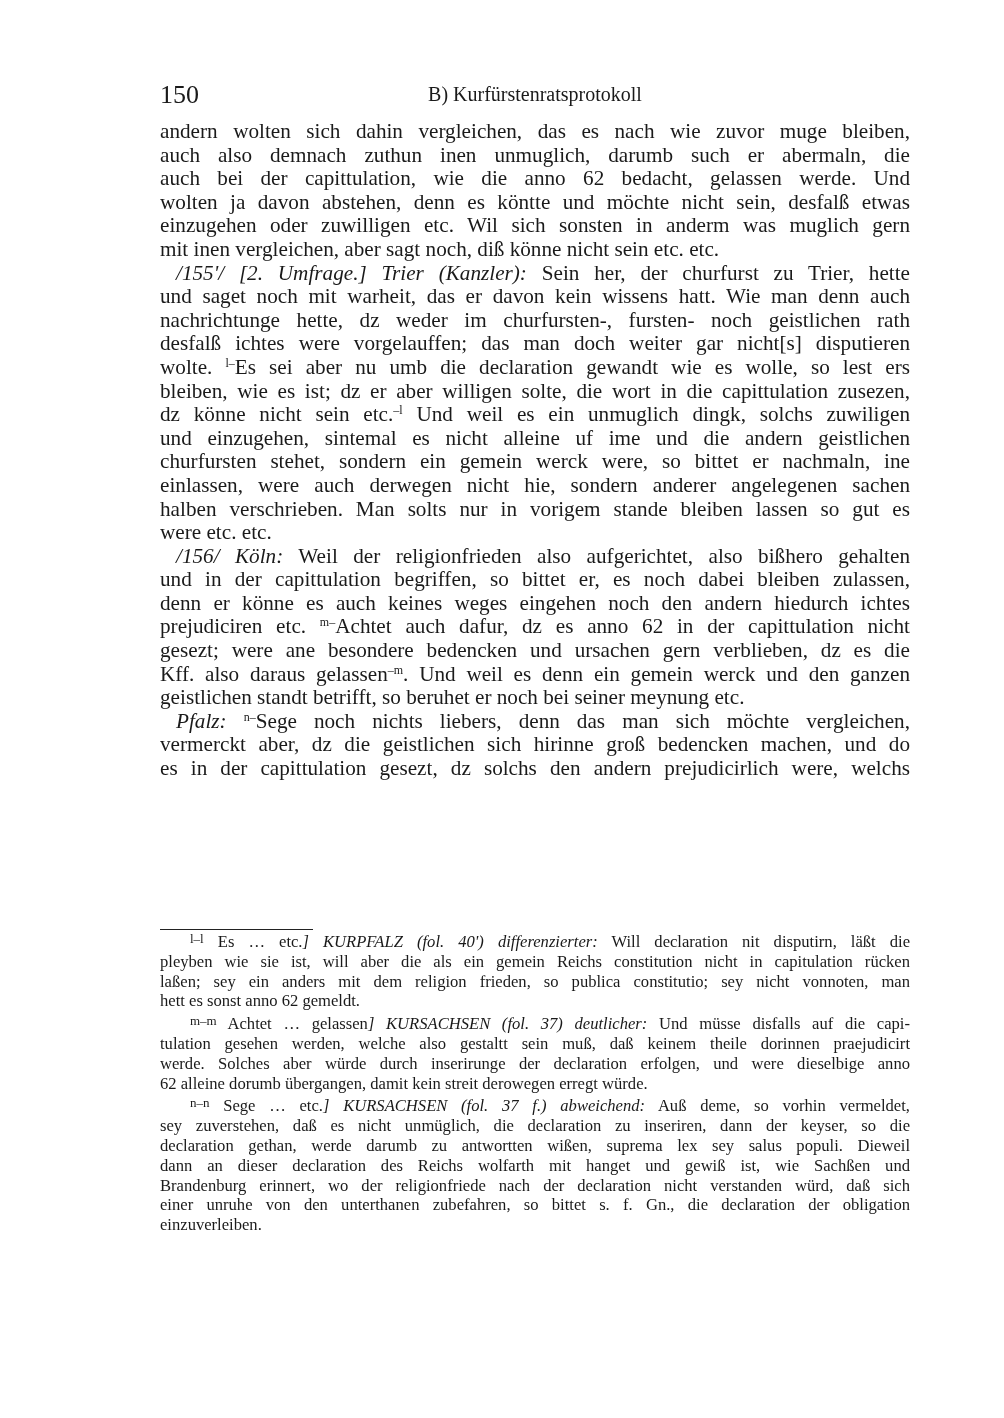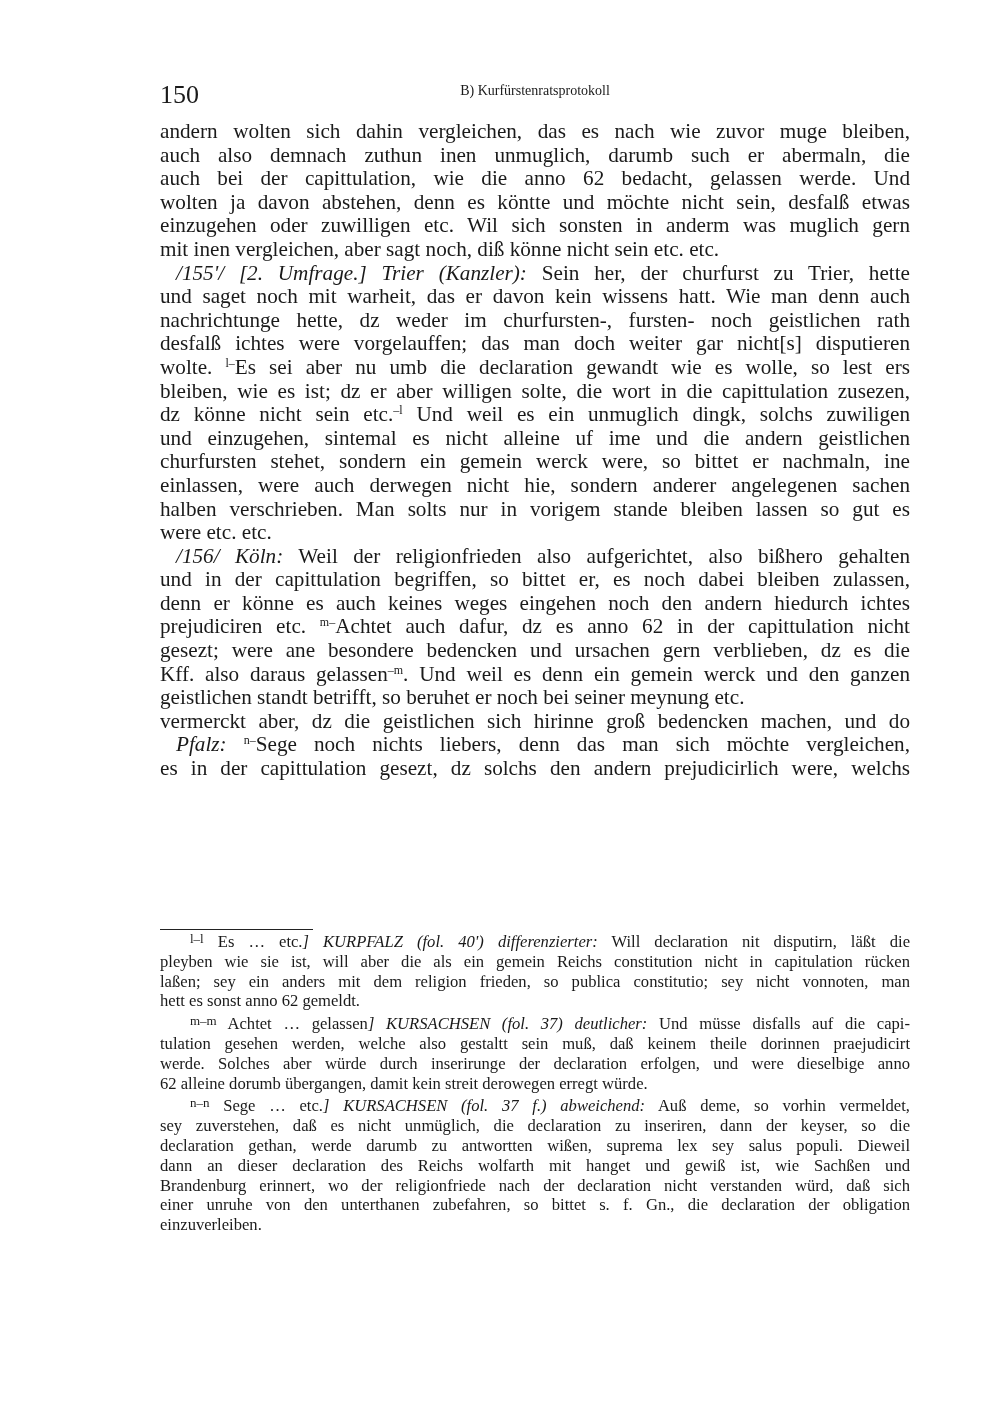--- a/index.html
+++ b/index.html
@@ -1,20 +1,20 @@
 <!DOCTYPE html>
 <html><head>
 <meta charset="utf-8">
 <style>
   html, body { margin: 0; padding: 0; background: #ffffff; }
   body { width: 1004px; height: 1418px; position: relative; overflow: hidden;
          font-family: "Liberation Serif", "DejaVu Serif", serif; color: #1a1a1a; }
   .header { position: absolute; top: 80px; left: 160px; width: 750px; height: 28px; }
   .page-num { position: absolute; left: 0; top: 0; font-size: 26px; }
-  .running-title { position: absolute; left: 0; width: 750px; text-align: center; top: 3px; font-size: 14px; }
+  .running-title { position: absolute; left: 0; width: 750px; text-align: center; top: 3px; font-size: 20px; }
   .main { position: absolute; left: 160px; top: 120px; width: 750px; font-size: 21.2px; line-height: 23.6px; }
   .main .line { display: block; white-space: nowrap; text-align: justify; text-align-last: justify; height: 23.6px; }
   .main .line.last { text-align-last: left; }
   .main .line.indent { padding-left: 16px; }
   i { font-style: italic; }
   sup { font-size: 12px; vertical-align: 7px; line-height: 0; }
   .rule { position: absolute; left: 160px; top: 929px; width: 153px; height: 0; border-top: 1px solid #222; }
   .notes { position: absolute; left: 160px; top: 932px; width: 750px; font-size: 16.6px; line-height: 19.8px; }
   .notes .line { display: block; white-space: nowrap; text-align: justify; text-align-last: justify; height: 19.8px; }
   .notes .line.last { text-align-last: left; }
@@ -49,22 +49,22 @@
     <span class="line">einlassen, were auch derwegen nicht hie, sondern anderer angelegenen sachen</span>
     <span class="line">halben verschrieben. Man solts nur in vorigem stande bleiben lassen so gut es</span>
     <span class="line last">were etc. etc.</span>
     <span class="line indent"><i>/156/ Köln:</i> Weil der religionfrieden also aufgerichtet, also bißhero gehalten</span>
     <span class="line">und in der capittulation begriffen, so bittet er, es noch dabei bleiben zulassen,</span>
     <span class="line">denn er könne es auch keines weges eingehen noch den andern hiedurch ichtes</span>
     <span class="line">prejudiciren etc. <sup>m–</sup>Achtet auch dafur, dz es anno 62 in der capittulation nicht</span>
     <span class="line">gesezt; were ane besondere bedencken und ursachen gern verblieben, dz es die</span>
     <span class="line">Kff. also daraus gelassen<sup>–m</sup>. Und weil es denn ein gemein werck und den ganzen</span>
     <span class="line last">geistlichen standt betrifft, so beruhet er noch bei seiner meynung etc.</span>
+    <span class="line indent"><i>Pfalz:</i> <sup>n–</sup>Sege noch nichts liebers, denn das man sich möchte vergleichen,</span>
     <span class="line">vermerckt aber, dz die geistlichen sich hirinne groß bedencken machen, und do</span>
-    <span class="line indent"><i>Pfalz:</i> <sup>n–</sup>Sege noch nichts liebers, denn das man sich möchte vergleichen,</span>
     <span class="line">es in der capittulation gesezt, dz solchs den andern prejudicirlich were, welchs</span>
   </div>
 
 <div class="rule"></div>
 
 <div class="notes" id="notes">
     <span class="line indent"><span class="fnmark">l–l</span> Es … etc.<i>] KURPFALZ (fol. 40') differenzierter:</i> Will declaration nit disputirn, läßt die</span>
     <span class="line">pleyben wie sie ist, will aber die als ein gemein Reichs constitution nicht in capitulation rücken</span>
     <span class="line">laßen; sey ein anders mit dem religion frieden, so publica constitutio; sey nicht vonnoten, man</span>
     <span class="line last">hett es sonst anno 62 gemeldt.</span>

